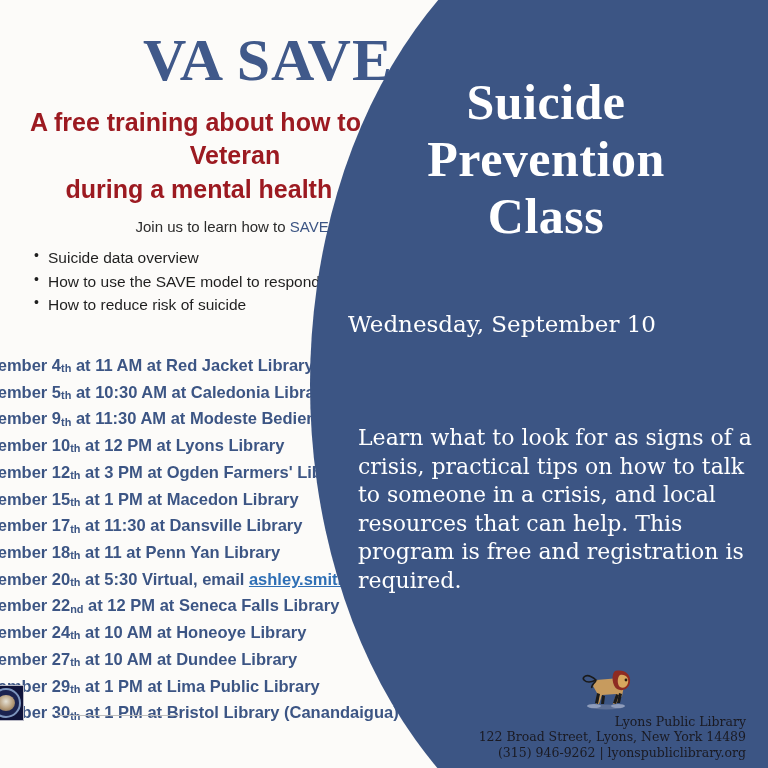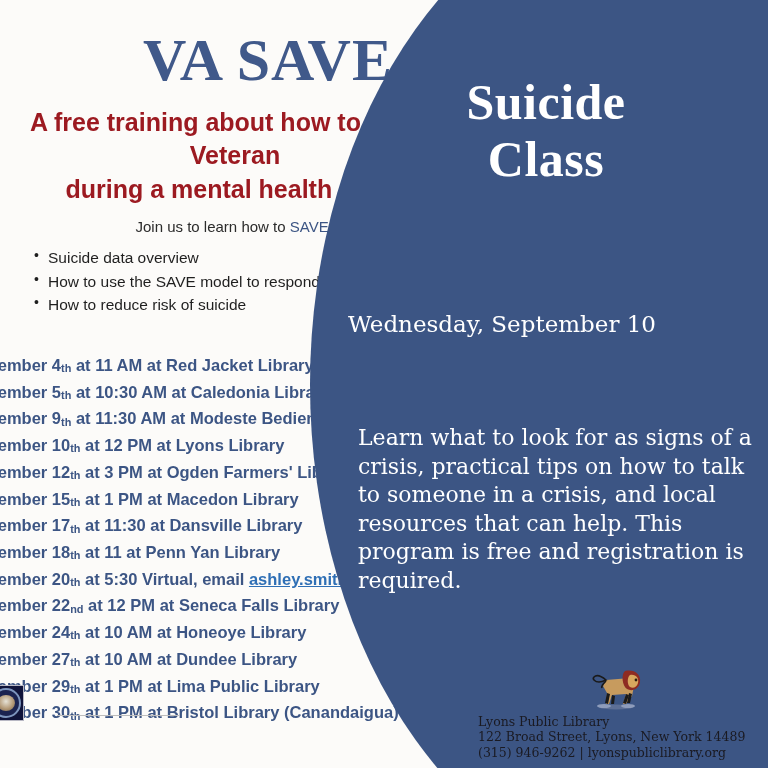--- a/index.html
+++ b/index.html
@@ -220,25 +220,25 @@
     width: 400px;
     font-family: "DejaVu Serif", serif;
     font-size: 22px;
     line-height: 1.30;
     color: #ffffff;
   }
 
   
   #footer-logo {
     position: absolute;
-    left: 478px;
+    left: 468px;
     top: 662px;
     width: 278px;
     z-index: 3;
-    text-align: left;
+    text-align: right;
   }
   #lion-mark {
     width: 70px;
     height: 50px;
     margin: 0 auto 2px auto;
     display: block;
   }
   #footer-lines {
     font-family: "DejaVu Serif", serif;
     color: #1a1a22;
@@ -296,20 +296,21 @@
     </div>
     <div id="seal-rule"></div>
   </div>
 
   <div id="blue-panel"></div>
   <div id="blue-panel-square"></div>
 
   <div id="right-content">
     <div id="class-title">
       <div>Suicide</div>
+      <div>Prevention</div>
       <div>Class</div>
     </div>
 
     <div id="class-when">
       <div>Wednesday,  September 10</div>
     </div>
 
     <div id="class-desc">Learn what to look for as signs of a crisis, practical tips on how to talk to someone in a crisis, and local resources that can help. This program is free and registration is required.</div>
   </div>
 

